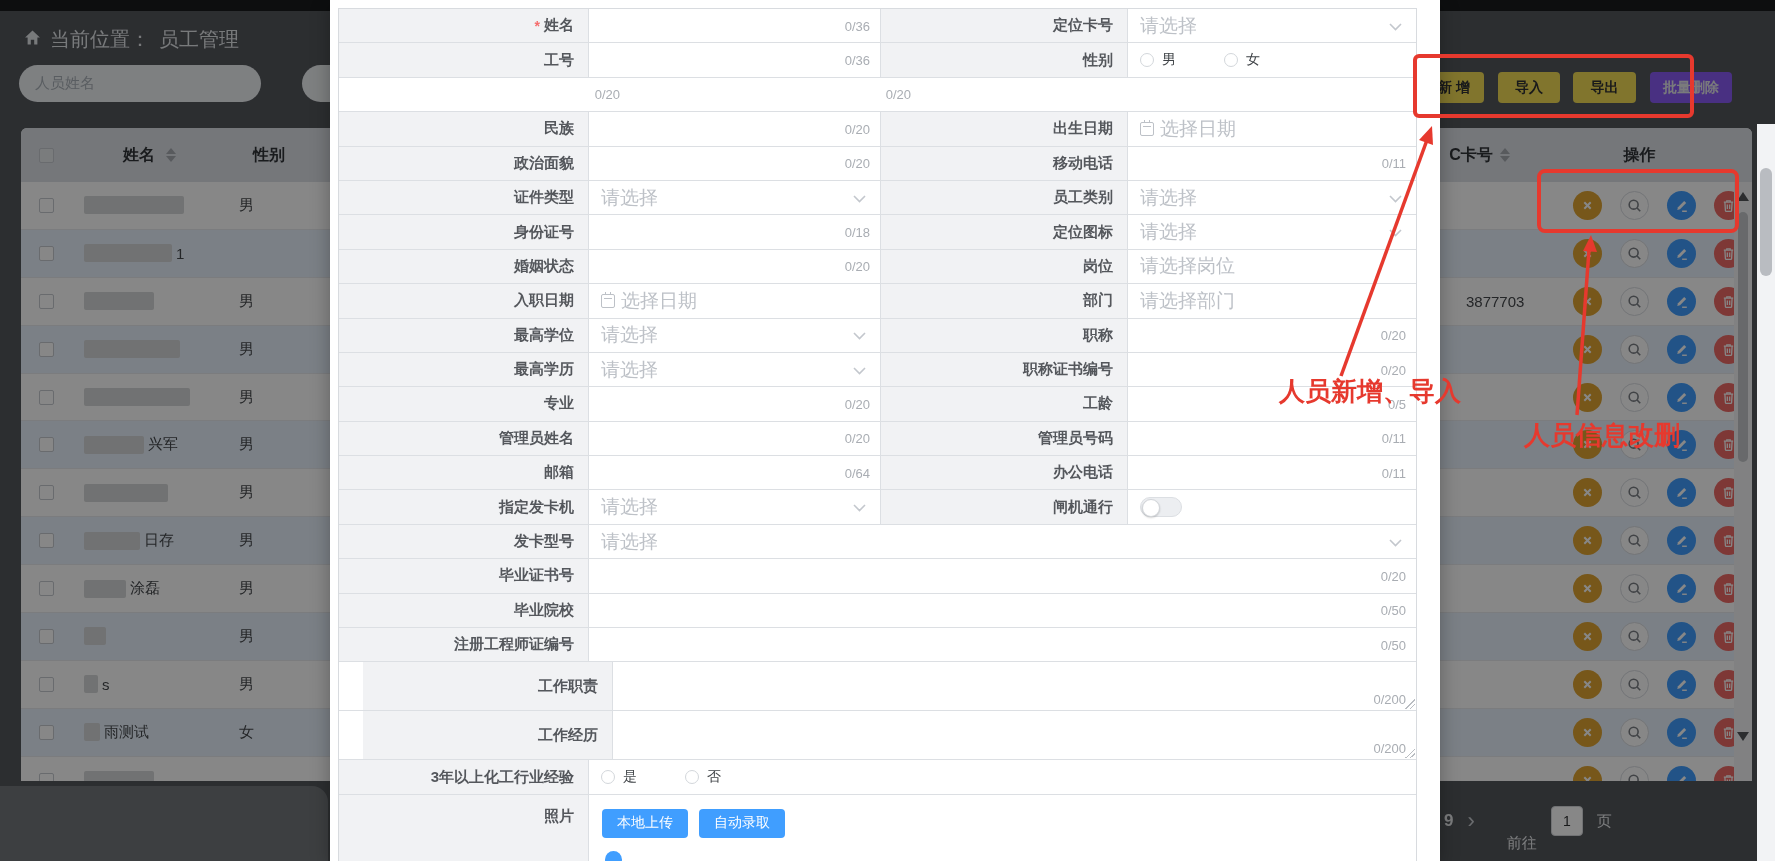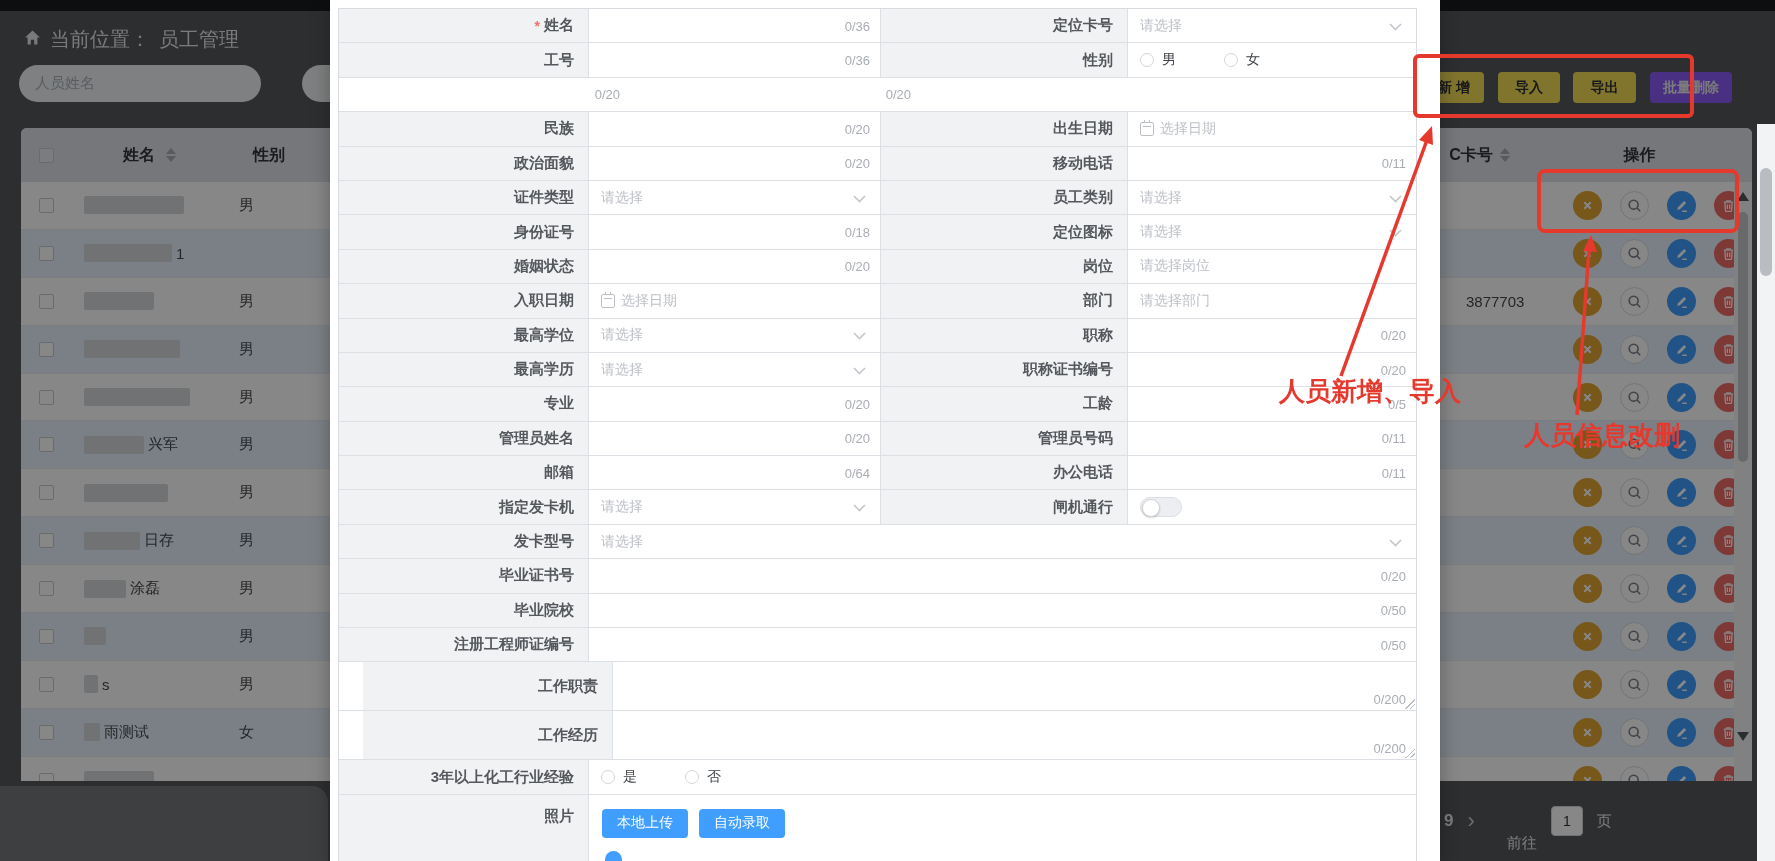--- a/index.html
+++ b/index.html
@@ -95,21 +95,21 @@
             color:#54575c; border-right:1px solid #dcdfe3; }
   .frow > .flabel:nth-child(3) { width:248px; border-left:1px solid #dcdfe3;padding-left:16px; }
   .ffield { width:291px; flex:none; position:relative; background:#fff; display:flex;
             align-items:center; }
   .frow > .ffield:nth-child(4) { width:auto; flex:1; }
   .ffield.ffull { width:auto; flex:1; }
   .frow.photo .flabel { align-items:flex-start; padding-top:12px; }
   .counter { position:absolute; right:10px; top:50%; transform:translateY(-50%);
              font-size:13px; color:#a9adb3; }
   .tall .counter { top:auto; bottom:3px; transform:none; }
-  .ph { margin-left:12px; font-size:14px; color:#bdc1c7; display:flex; align-items:center; gap:6px; }
+  .ph { margin-left:12px; font-size:19px; color:#bdc1c7; display:flex; align-items:center; gap:6px; }
   .chev { position:absolute; right:14px; top:50%; transform:translateY(-50%); }
   .rdo { width:14px; height:14px; border:1px solid #d3d7db; border-radius:50%; background:#fff;
          margin-left:12px; flex:none; }
   .rdo + .rlab { margin-left:8px; font-size:14px; color:#3f4347; }
   .rdo.second { margin-left:48px; }
   .switch { width:42px; height:20px; border-radius:10px; background:#eceef1;
             border:1px solid #dcdfe3; position:relative; margin-left:12px; cursor:pointer; }
   .switch::after { content:''; position:absolute; left:1px; top:1px; width:16px; height:16px;
                    border-radius:50%; background:#fff; border:1px solid #d2d5d9;
                    box-shadow:0 1px 2px rgba(0,0,0,.18); }

